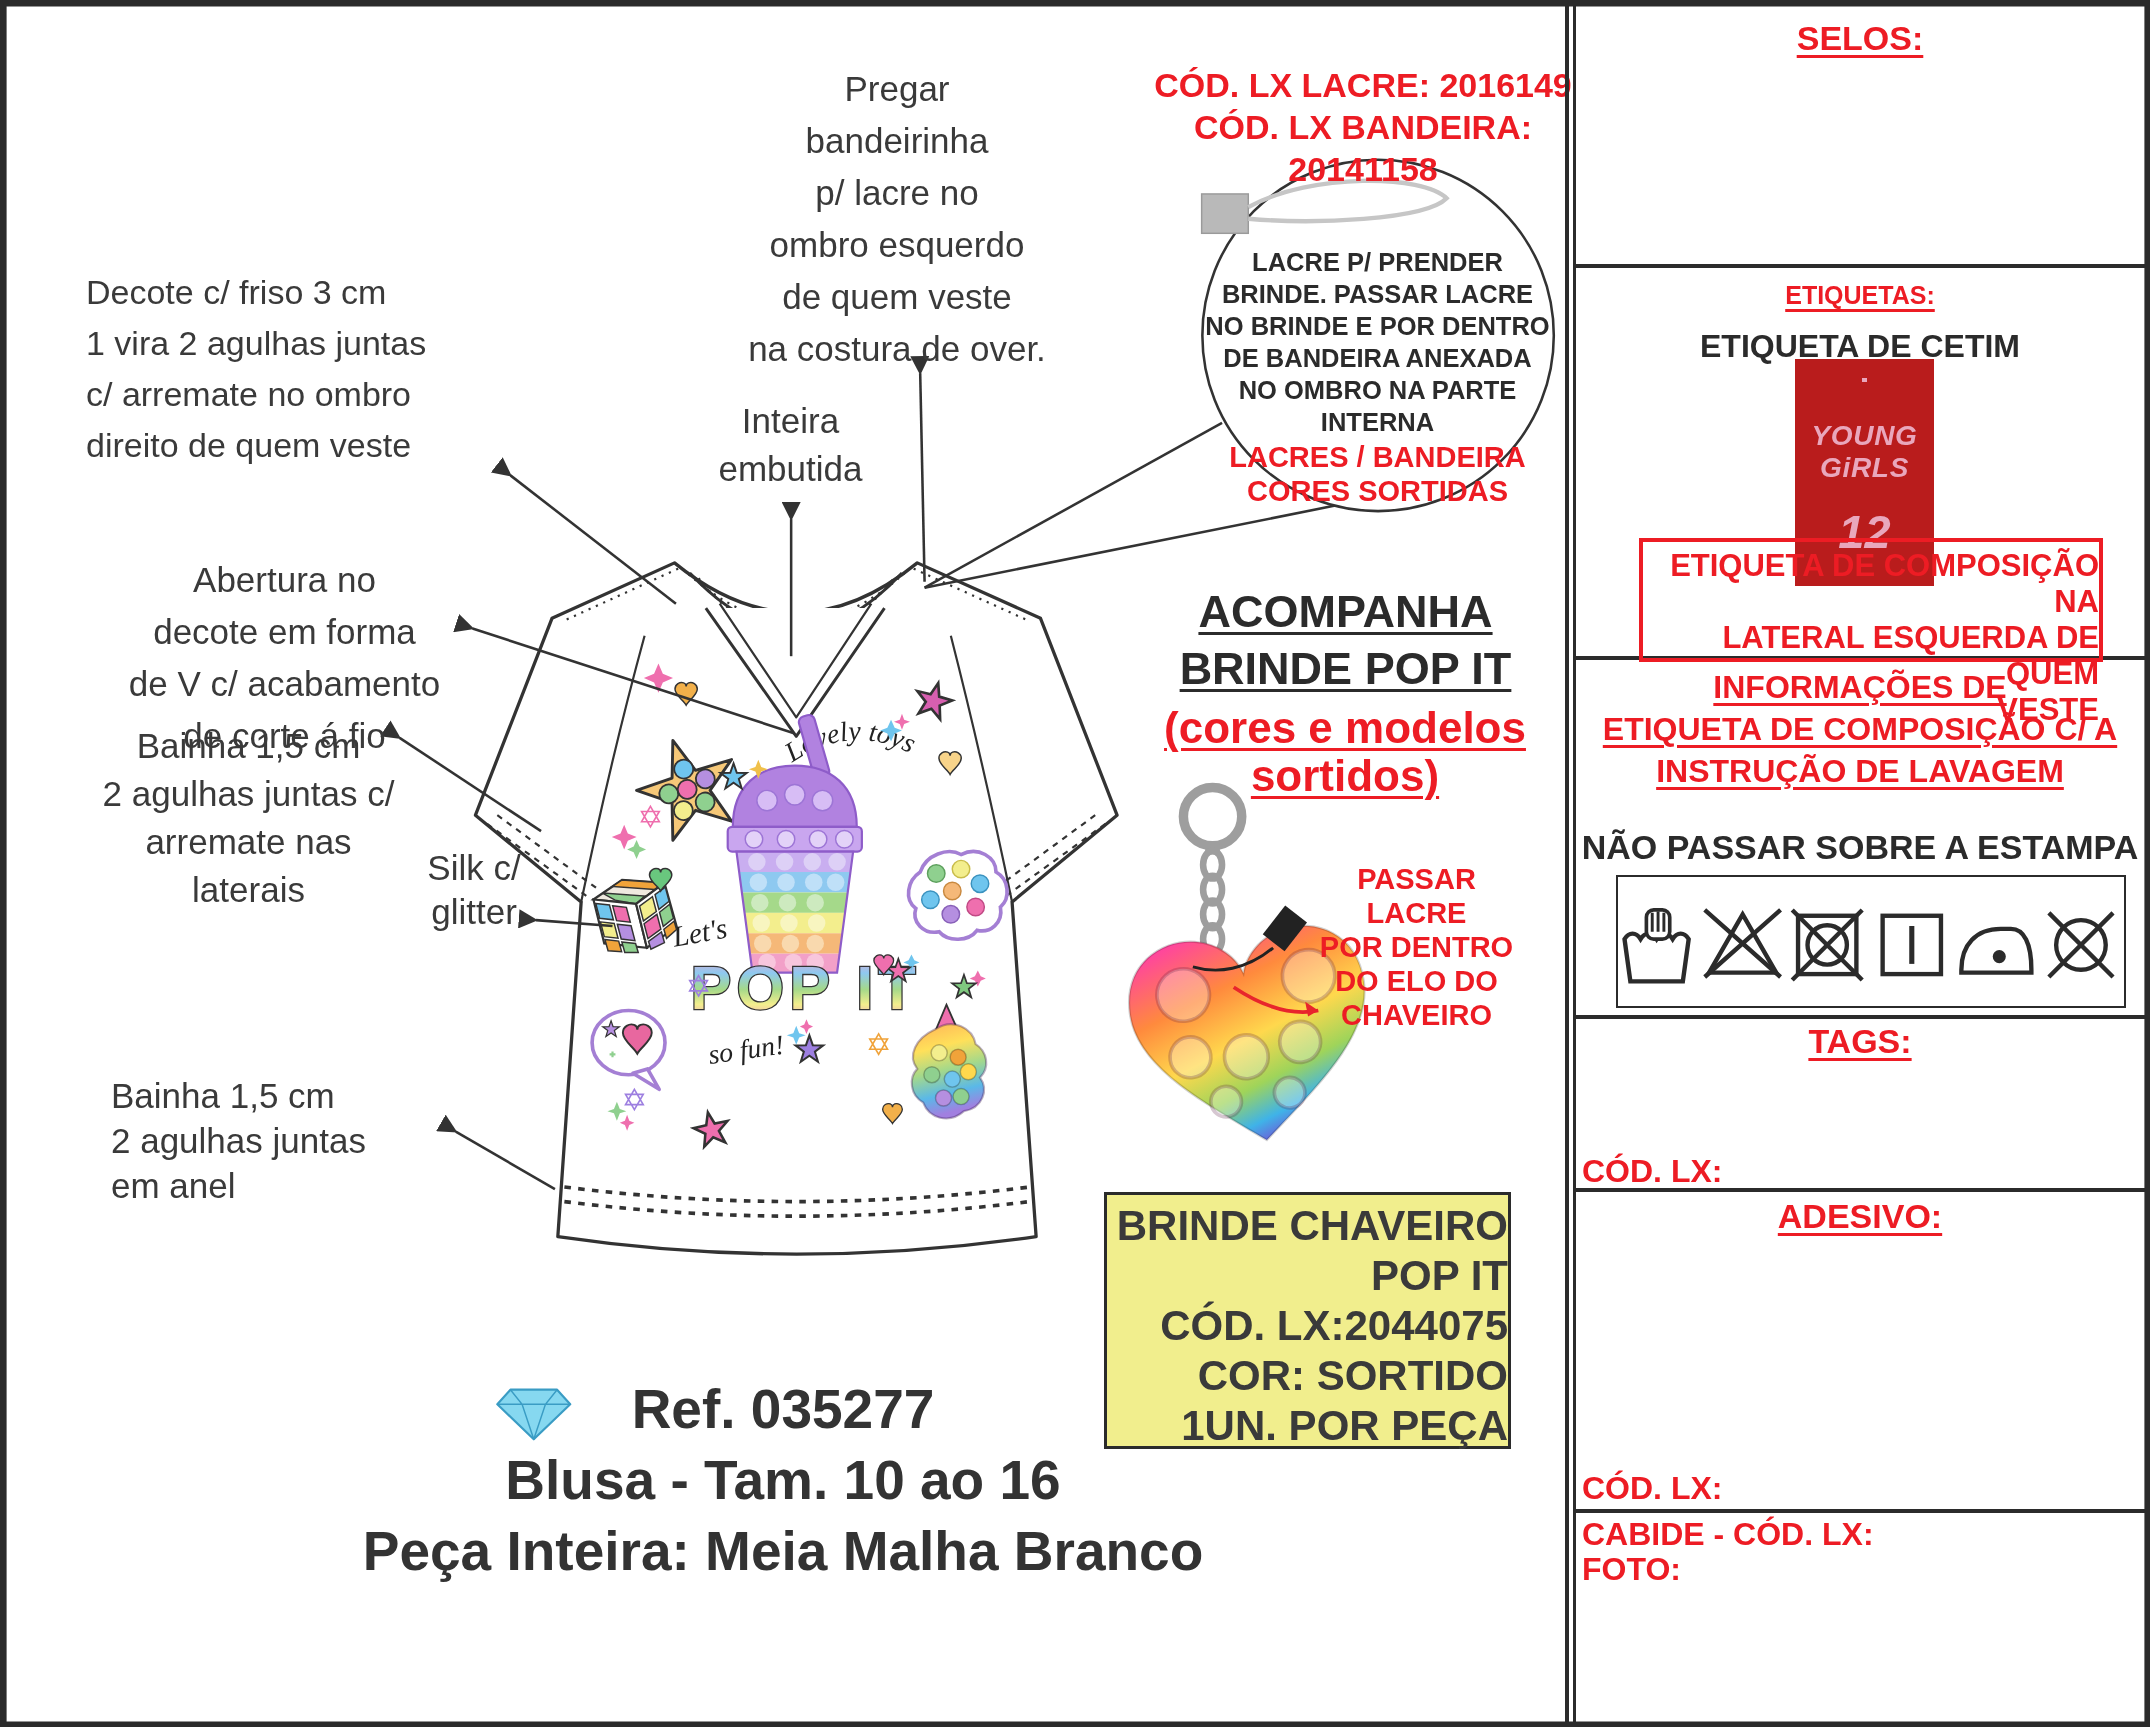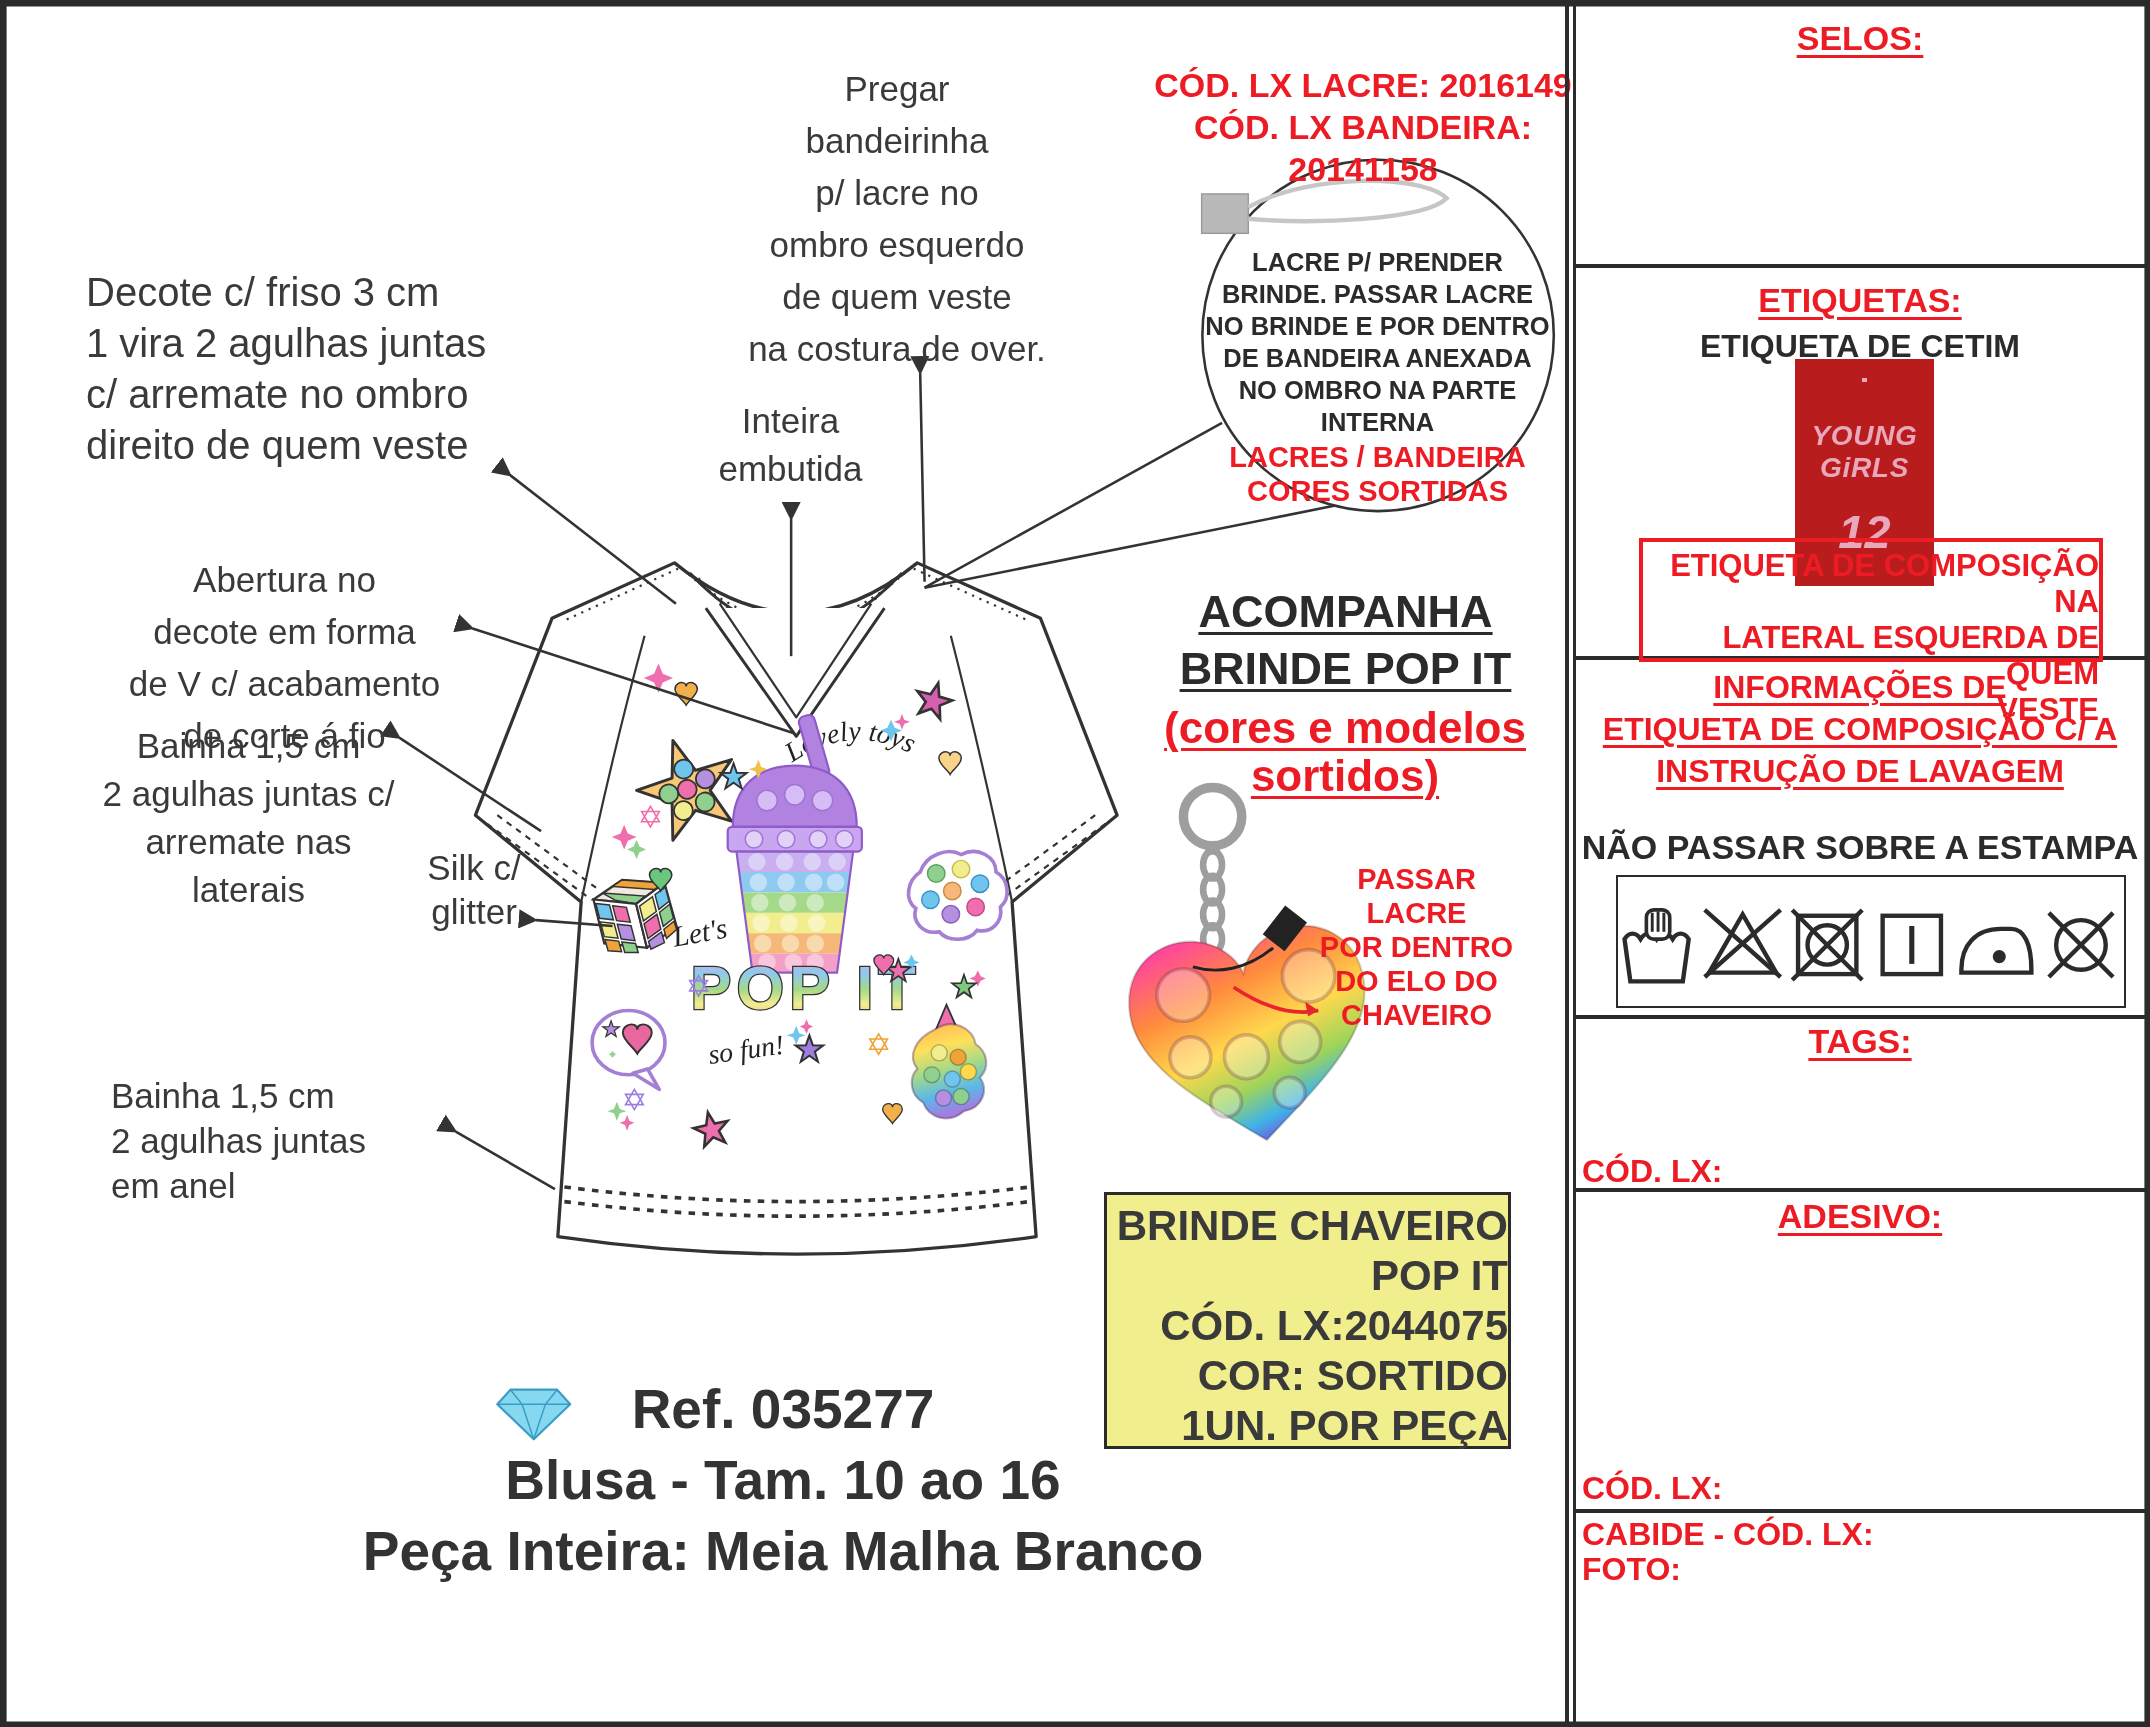--- a/index.html
+++ b/index.html
@@ -307,21 +307,21 @@
         <path d="M-48,34 L-48,30 C-48,-4 -28,-26 6,-26 L20,-26 C38,-26 48,-6 48,30 L48,34 Z"></path>
         <circle cx="4" cy="12" r="6" fill="#2b2b2b"></circle>
       </g>
       <g transform="translate(2854,1296)">
         <circle r="34"></circle>
         <path d="M-44,-44 L44,44 M44,-44 L-44,44"></path>
       </g>
     </g>
   </svg>
 
-  <div class="tb" style="left:86px;top:267px;width:503px;font-size:40px;line-height:51px">Decote c/ friso 3 cm
+  <div class="tb" style="left:86px;top:267px;width:503px;font-size:34px;line-height:51px">Decote c/ friso 3 cm
 1 vira  2 agulhas juntas
 c/ arremate no ombro
 direito de quem veste</div>
 
   <div class="tb c" style="left:95px;top:554px;width:379px;font-size:35px;line-height:52px">Abertura no
 decote em forma
 de V c/ acabamento
 de corte á fio</div>
 
   <div class="tb c" style="left:66px;top:722px;width:365px;font-size:35px;line-height:48px">Bainha 1,5 cm
@@ -381,21 +381,21 @@
   <div class="vline" style="left:1565px;width:4.4px"></div>
   <div class="vline" style="left:1573px;width:2.9px"></div>
   <div class="hline" style="top:264px"></div>
   <div class="hline" style="top:656px"></div>
   <div class="hline" style="top:1015px"></div>
   <div class="hline" style="top:1188px"></div>
   <div class="hline" style="top:1509px"></div>
 
   <div class="tb c b u red" style="left:1575px;top:19px;width:570px;font-size:34px">SELOS:</div>
 
-  <div class="tb c b u red" style="left:1575px;top:281px;width:570px;font-size:34px">ETIQUETAS:</div>
+  <div class="tb c b u red" style="left:1575px;top:281px;width:570px;font-size:25px">ETIQUETAS:</div>
   <div class="tb c b" style="left:1575px;top:328px;width:570px;font-size:32px;color:#2b2b2b">ETIQUETA DE CETIM</div>
 
   <div id="younglabel">
     <div style="height:4.4px;width:4.4px;background:#e9a7bc;margin:19px auto 0"></div>
     <div style="margin-top:38px;font-weight:bold;font-size:28px;line-height:32px;letter-spacing:0.7px">
       <div>YOUNG</div>
       <div>GiRLS</div>
     </div>
     <div style="margin-top:20px;font-weight:bold;font-size:47px">12</div>
   </div>

